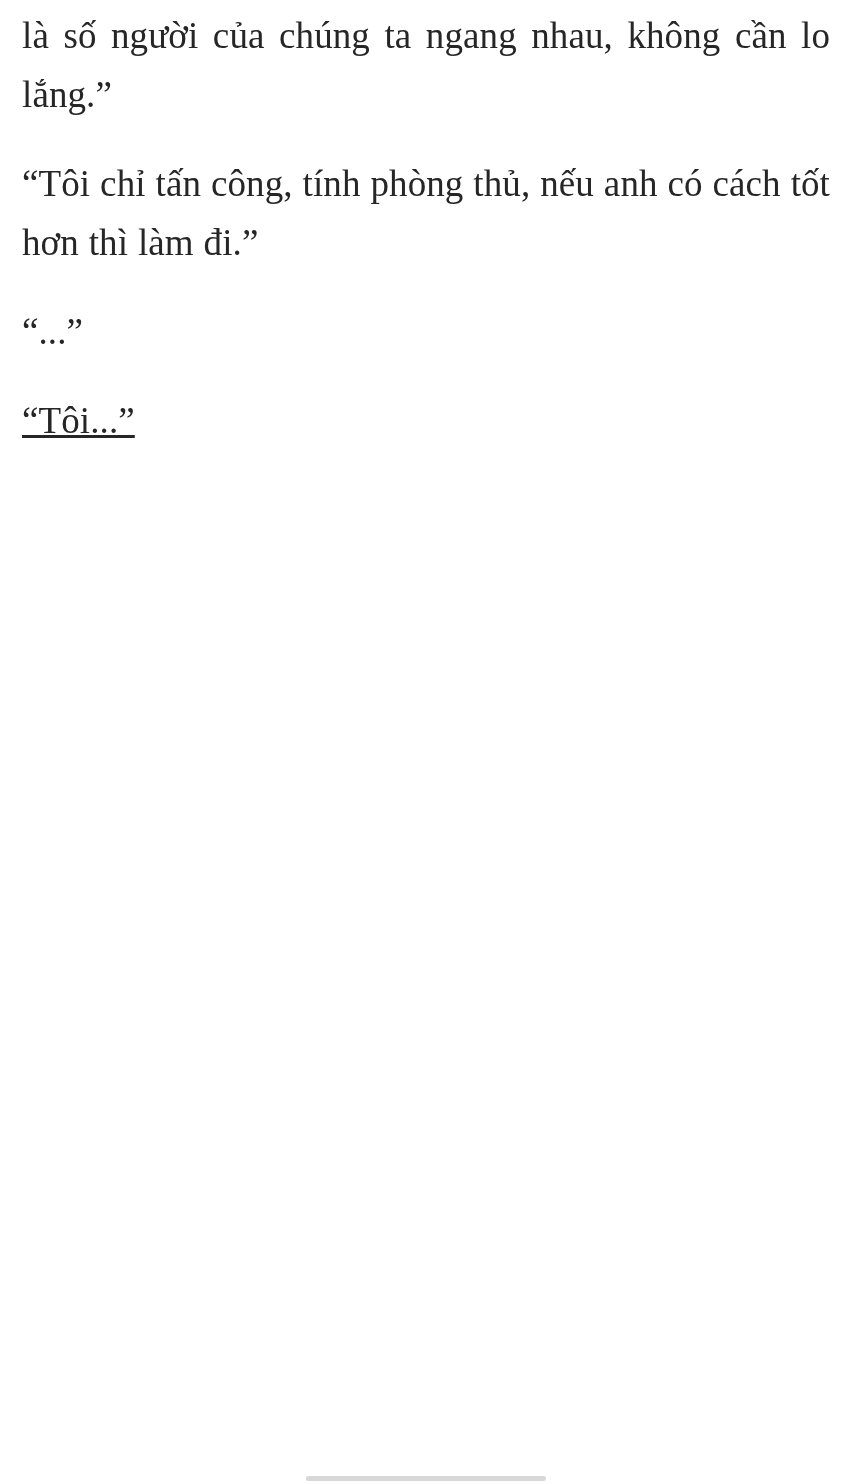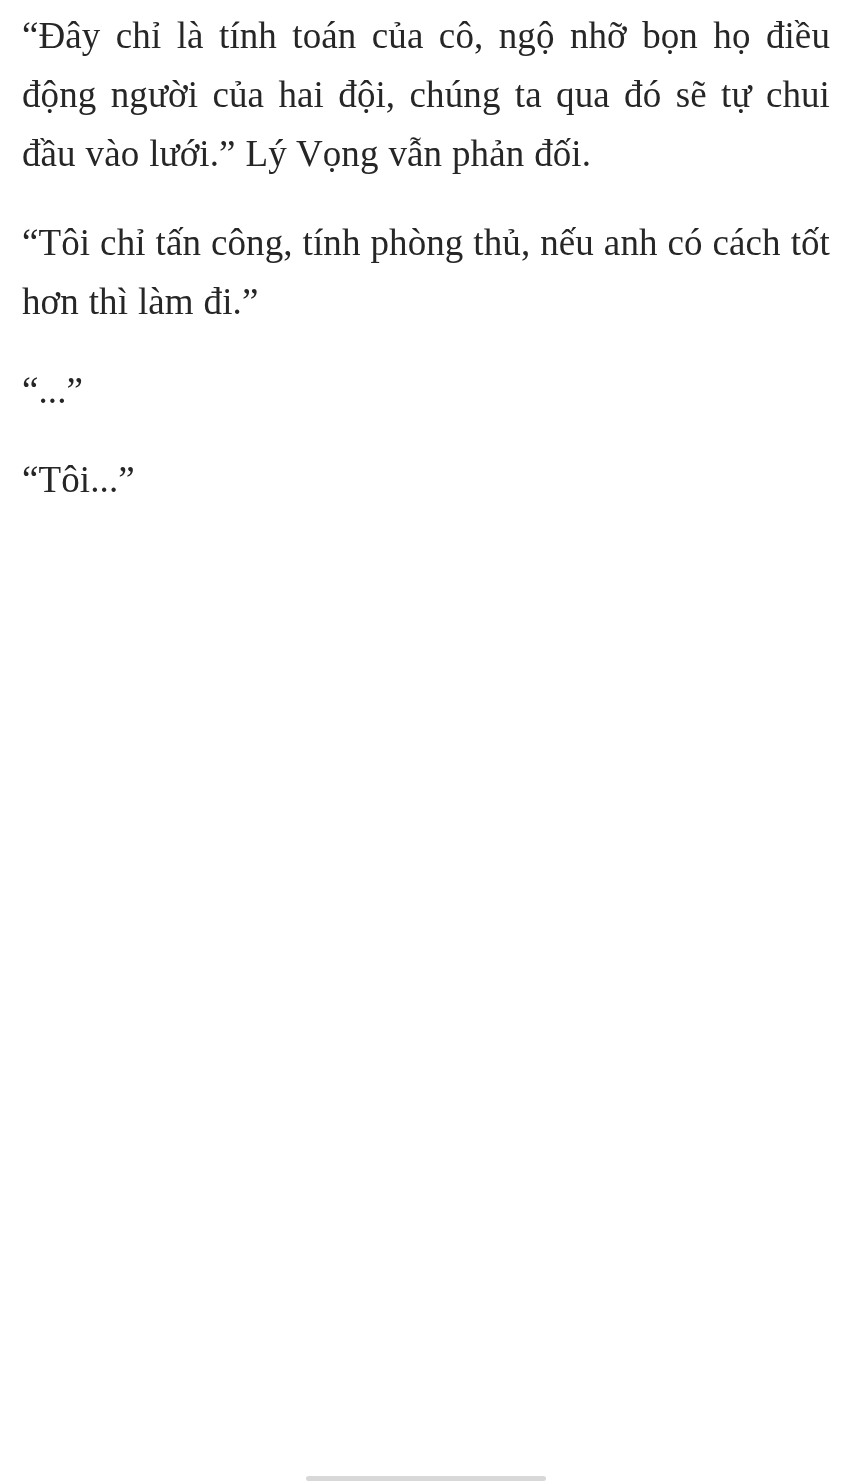--- a/index.html
+++ b/index.html
@@ -25,20 +25,21 @@
     line-height: 59px;
     text-align: justify;
     text-justify: inter-word;
     margin: 0 0 30px 0;
     color: #262626;
     letter-spacing: 0.1px;
     word-spacing: 0.5px;
   }
   .para:last-child {
     margin-bottom: 0;
+    text-decoration: underline;
   }
   .bottom-bar {
     position: absolute;
     left: 0;
     top: 1470px;
     width: 852px;
     height: 14px;
     background: #ffffff;
   }
   .bottom-bar .handle {
@@ -49,21 +50,21 @@
     width: 240px;
     height: 5px;
     border-radius: 3px;
     background: #d8d8d8;
   }
 </style>
 </head>
 <body>
 
 <div class="reader">
-  <p class="para">“Đây chỉ là tính toán của cô, ngộ nhỡ bọn họ điều động người của hai đội, chúng ta qua đó sẽ tự chui đầu vào lưới.” Lý Vọng vẫn phản đối.</p>
+  <p class="para">là số người của chúng ta ngang nhau, không cần lo lắng.”</p>
   <p class="para">“Tôi chỉ tấn công, tính phòng thủ, nếu anh có cách tốt hơn thì làm đi.”</p>
   <p class="para">“...”</p>
   <p class="para">“Tôi...”</p>
 </div>
 
 <div class="bottom-bar">
   <div class="handle"></div>
 </div>
 
 </body></html>

